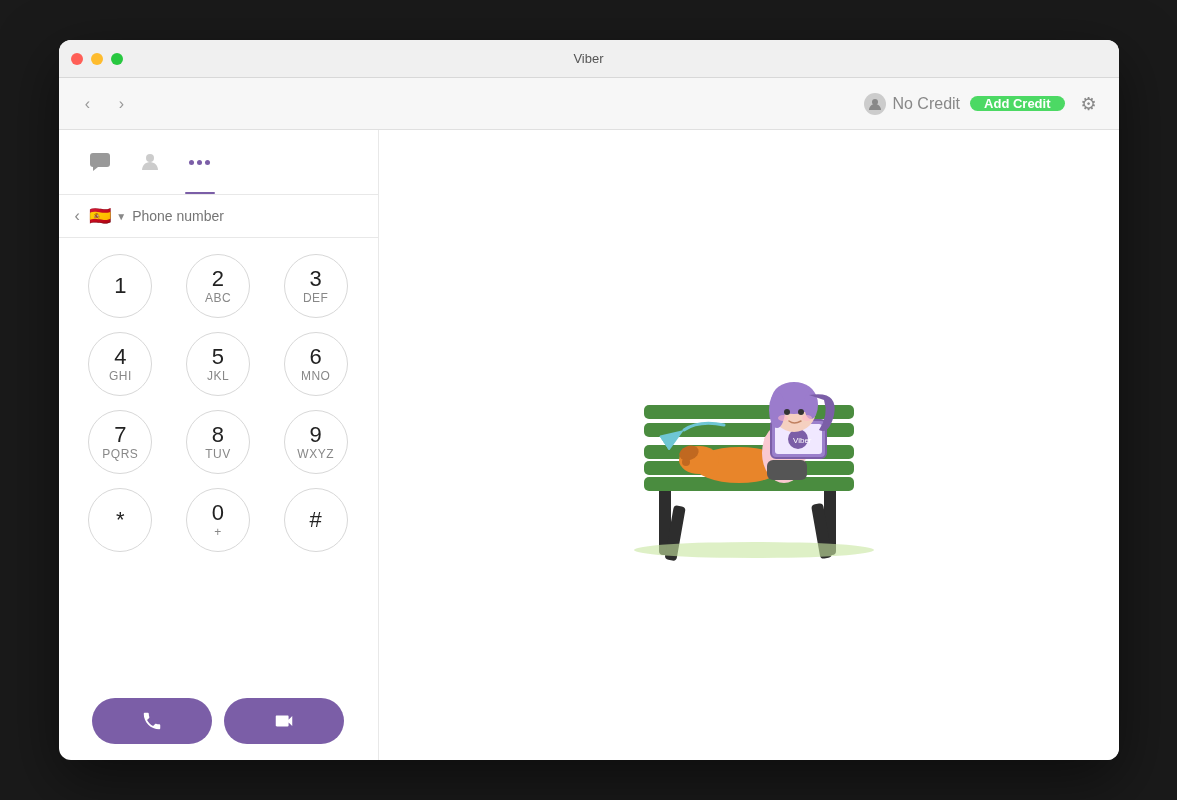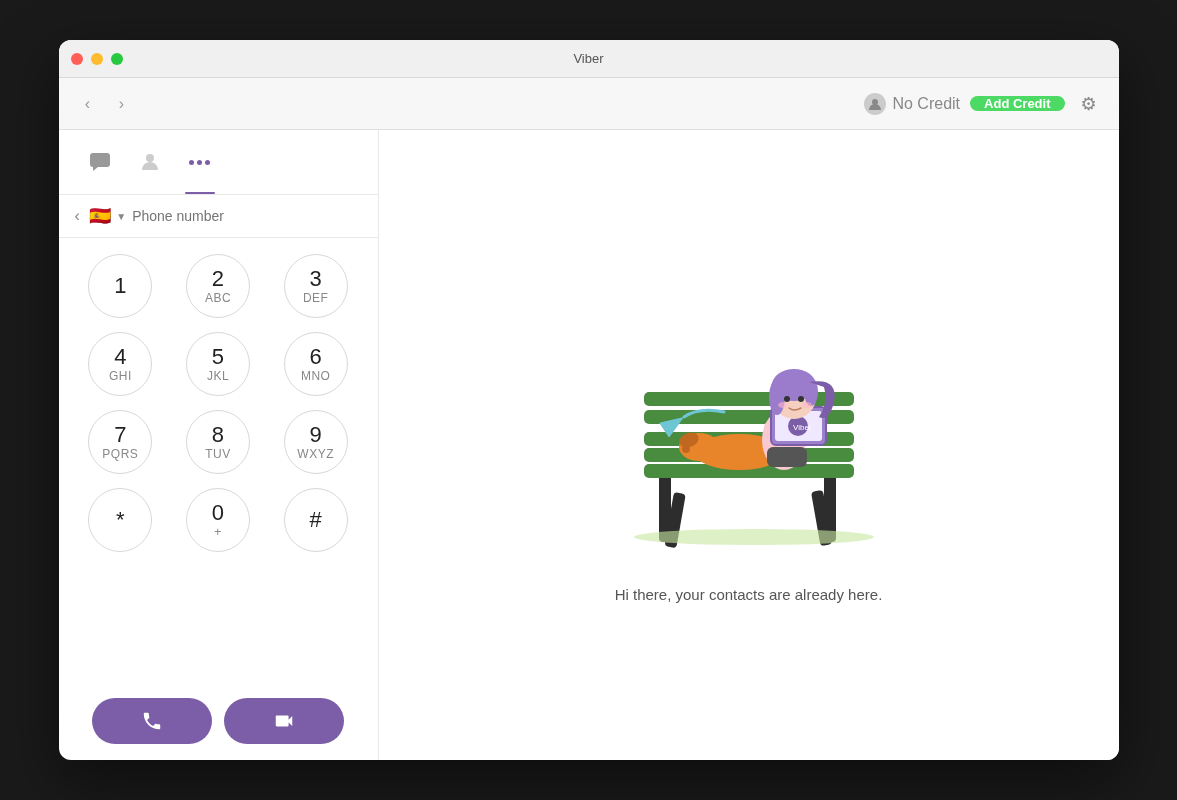--- a/index.html
+++ b/index.html
@@ -526,17 +526,16 @@
             <marker id="arrowhead" markerWidth="8" markerHeight="6" refX="0" refY="3" orient="auto">
               <polygon points="8 0, 0 3, 8 6" fill="#6ec6d4"></polygon>
             </marker>
           </defs>
 
           <ellipse cx="165" cy="245" rx="120" ry="8" fill="#c8e6a0" opacity="0.6"></ellipse>
         </svg>
       </div>
 
       <div class="content-text">
-        <p>Hi there, your contacts are already here.</p>
       </div>
     </div>
   </div>
 </div>
 
 </body></html>

